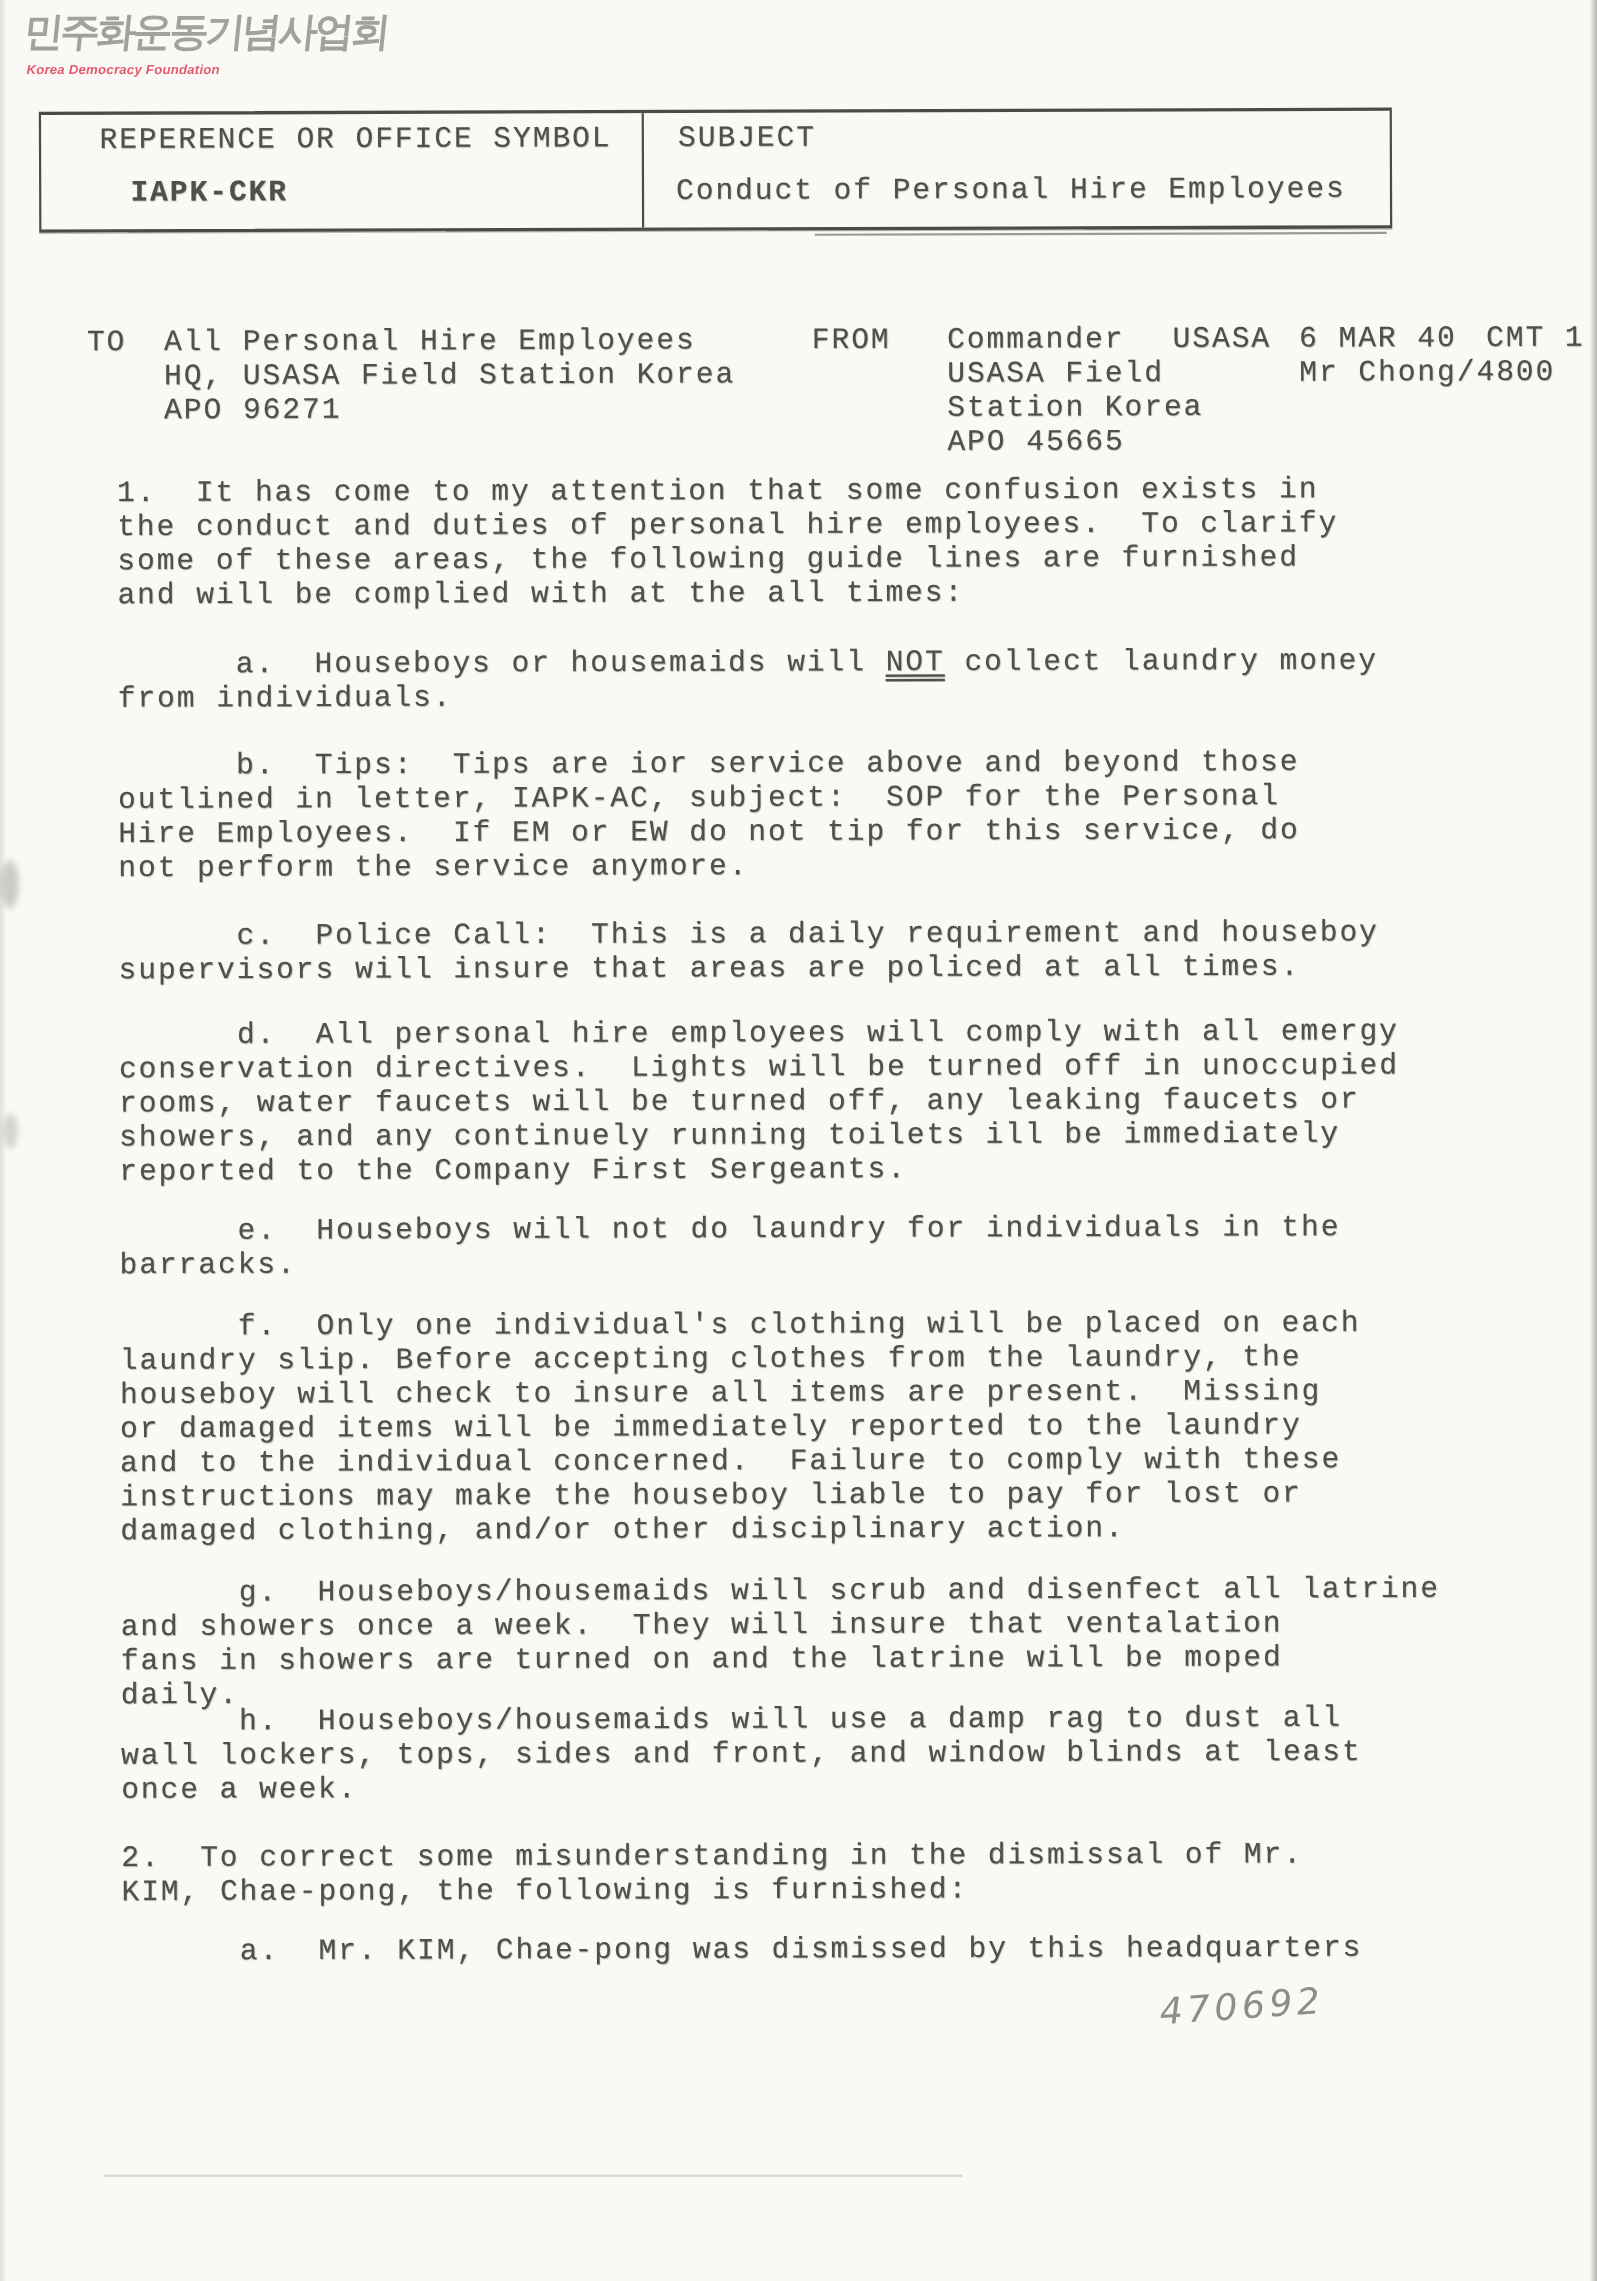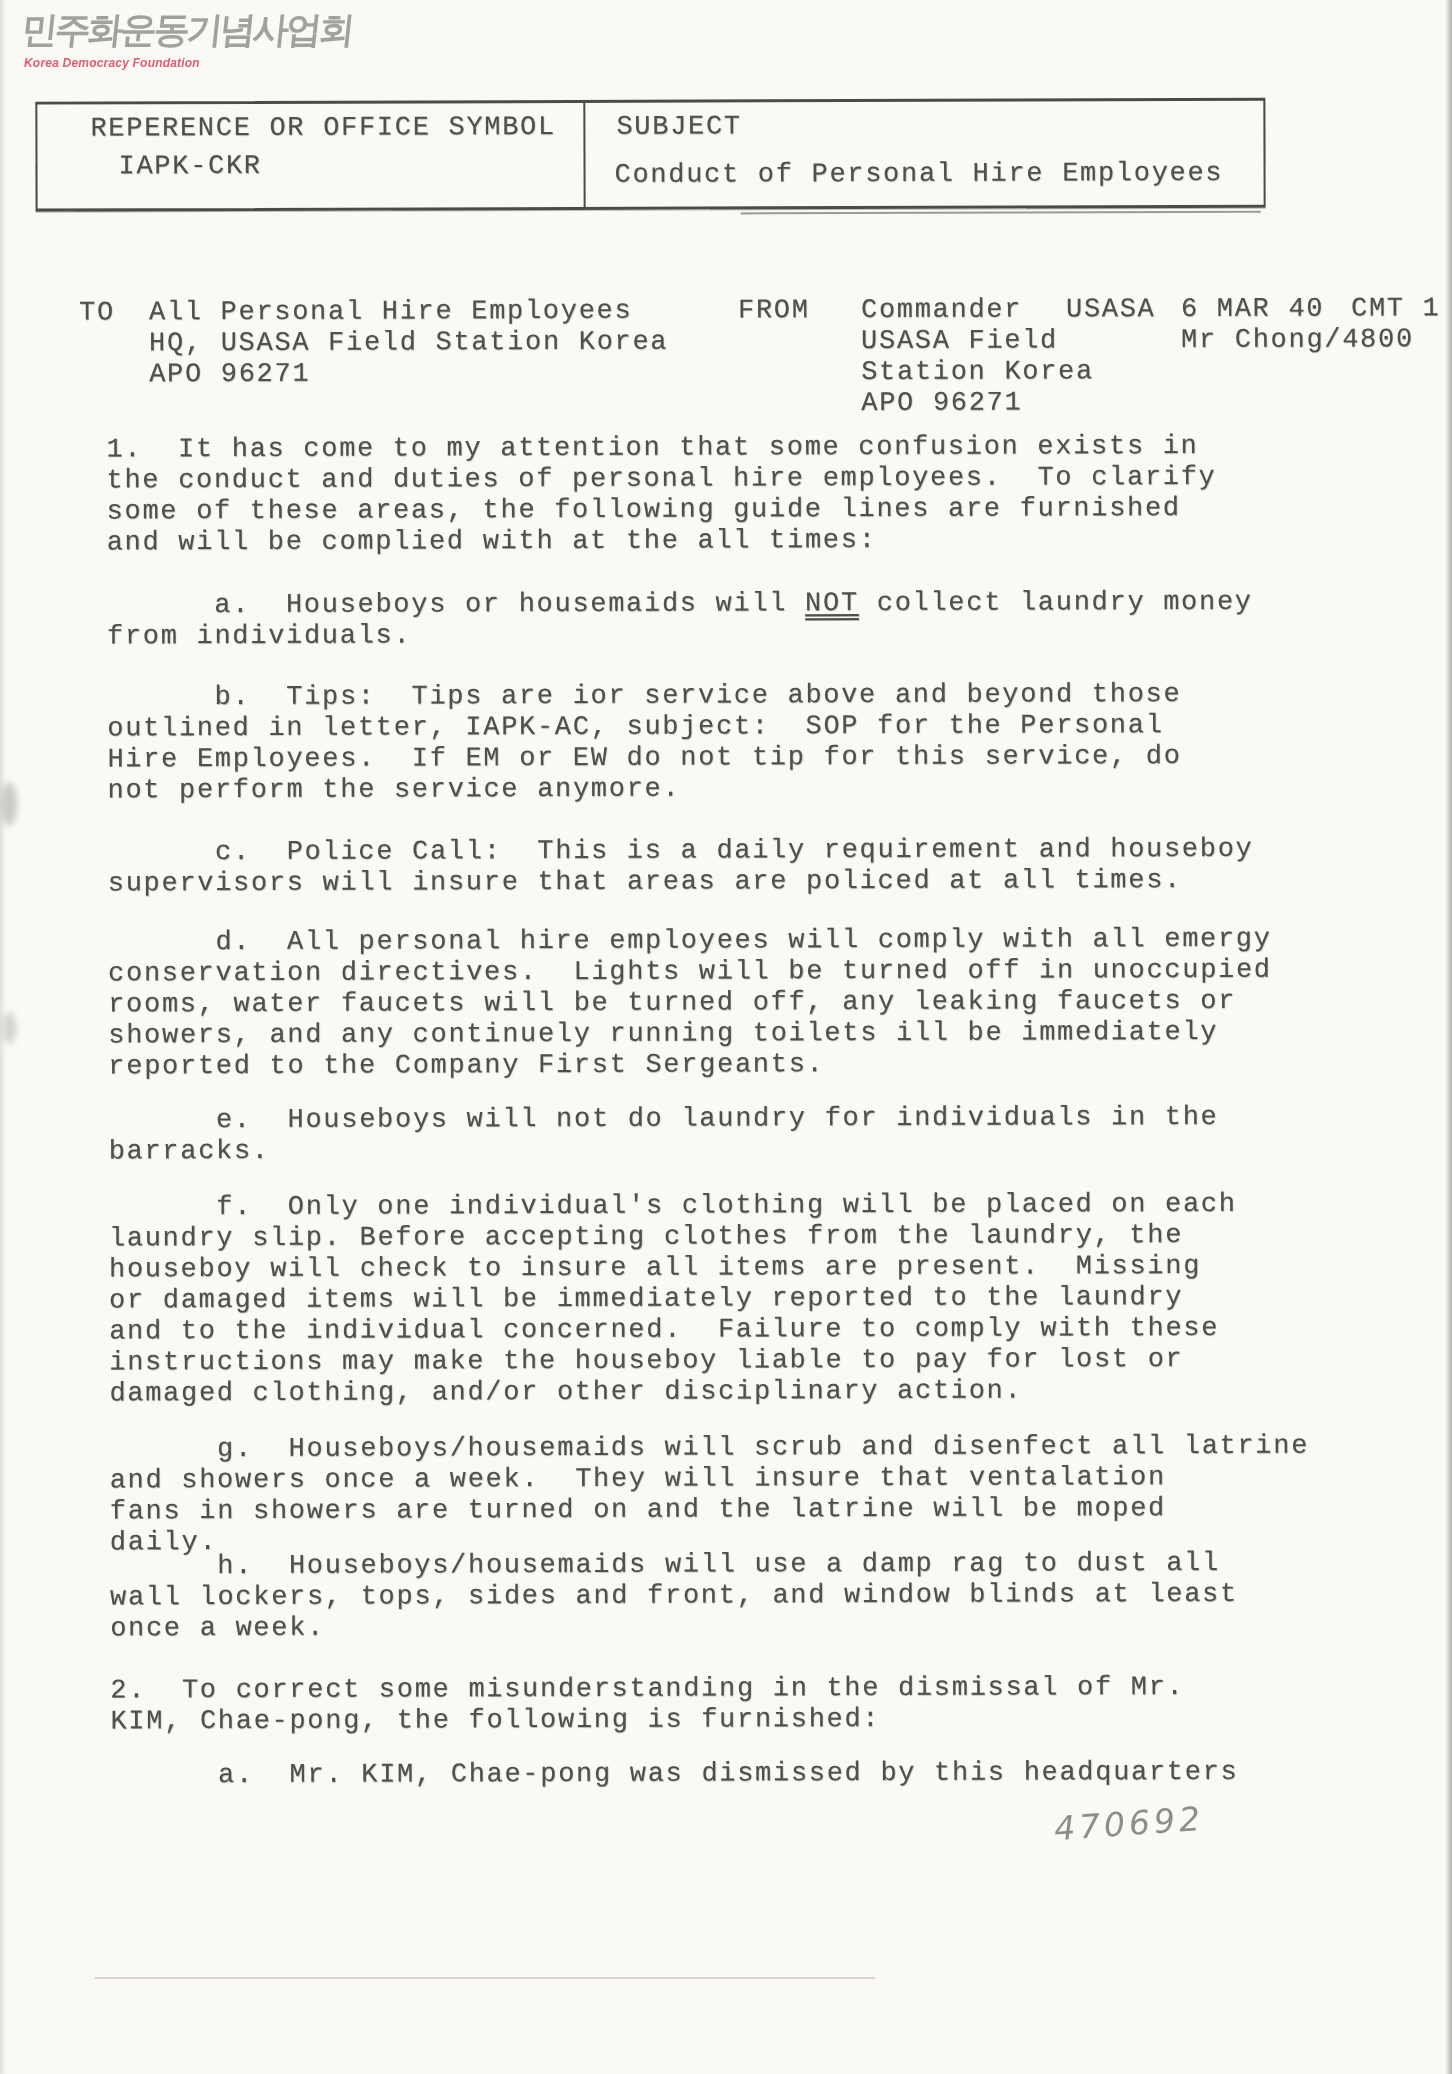--- a/index.html
+++ b/index.html
@@ -47,21 +47,21 @@
   .htable{
     position:absolute;left:35px;top:99px;width:1226px;height:104px;
     border:3px solid #4c4b48;border-left-width:2px;border-right-width:2px;
     display:flex;box-shadow:0 1px 0 rgba(76,75,72,.35);
   }
   .hcell{position:relative;height:100%;}
   .hcell.c1{width:546px;border-right:2px solid #4c4b48;}
   .hcell.c2{flex:1;}
   .hlabel,.hvalue{position:absolute;margin:0;}
   .c1 .hlabel{left:53px;top:9px;}
-  .c1 .hvalue{left:81px;top:47px;}
+  .c1 .hvalue{left:81px;top:57px;font-weight:bold;}
   .c2 .hlabel{left:31px;top:9px;text-align:right;}
   .c2 .hvalue{left:29px;top:57px;}
   .subject-underline{position:absolute;left:155px;bottom:-8px;width:520px;height:2px;background:rgba(76,75,72,.55);}
 
   .handwritten{
     position:absolute;left:1054px;top:1804px;
     font-family:"DejaVu Sans",sans-serif;font-style:italic;
     font-size:33px;color:#8f8d89;letter-spacing:4px;transform:rotate(-4deg);
   }
 </style>
@@ -94,21 +94,21 @@
     </div>
 
     <pre class="tt" style="left:78px;top:295px">TO</pre>
     <pre class="tt" style="left:148px;top:295px">All Personal Hire Employees
 HQ, USASA Field Station Korea
 APO 96271</pre>
     <pre class="tt" style="left:737px;top:295px">FROM</pre>
     <pre class="tt" style="left:860px;top:295px">Commander
 USASA Field
 Station Korea
-APO 96271</pre>
+APO 45665</pre>
     <pre class="tt" style="left:1065px;top:295px">USASA</pre>
     <pre class="tt" style="left:1180px;top:295px">6 MAR 40</pre>
     <pre class="tt" style="left:1350px;top:295px">CMT 1</pre>
     <pre class="tt" style="left:1180px;top:326px">Mr Chong/4800</pre>
 
     <pre class="tt para" style="top:432px">1.  It has come to my attention that some confusion exists in
 the conduct and duties of personal hire employees.  To clarify
 some of these areas, the following guide lines are furnished
 and will be complied with at the all times:</pre>
 

